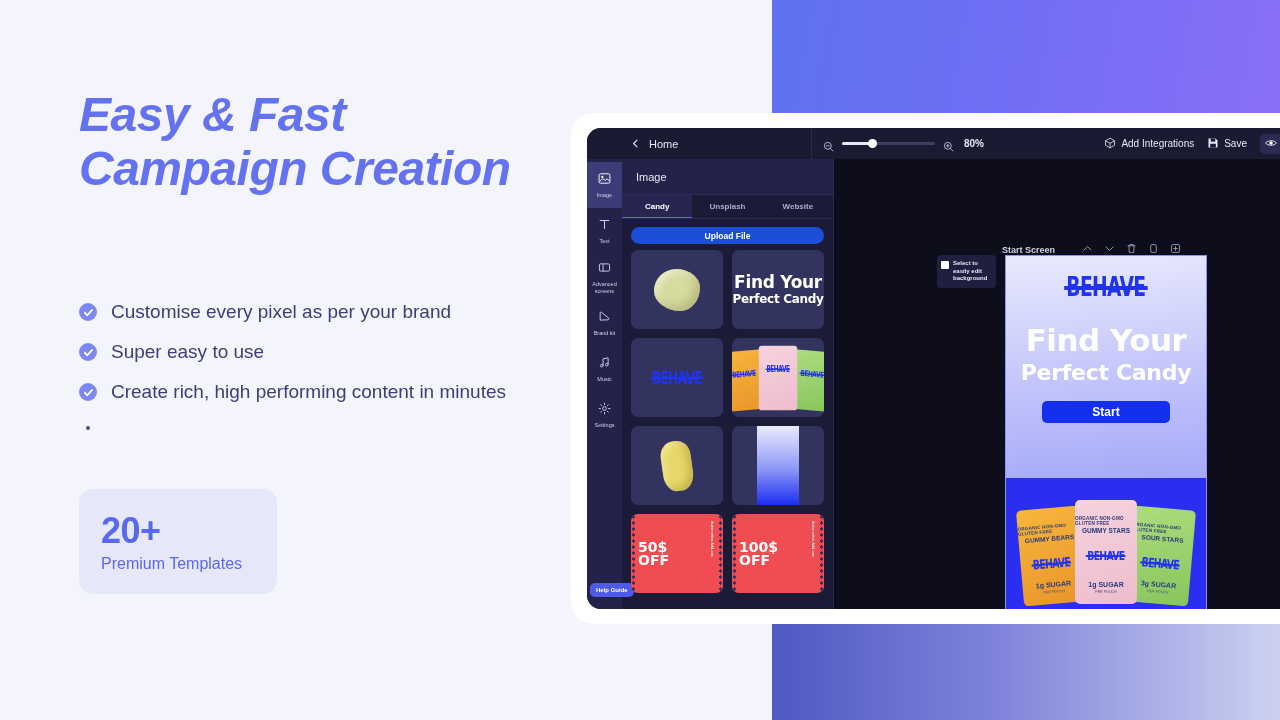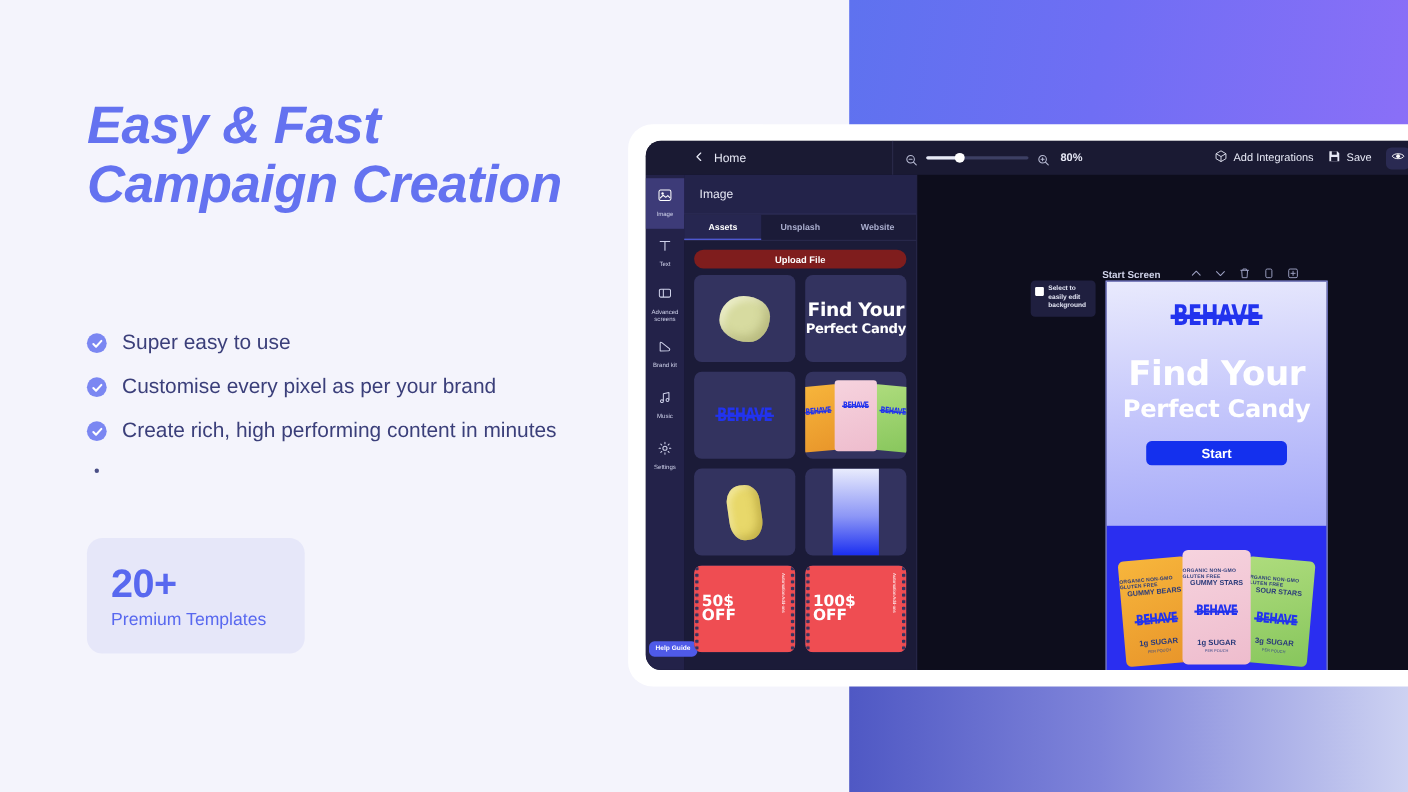--- a/index.html
+++ b/index.html
@@ -106,21 +106,21 @@
   }
   .tabs { display: flex; height: 24px; border-bottom: 1px solid #2a2a4d; }
   .tab {
     flex: 1; display: flex; align-items: center; justify-content: center;
     font-size: 8px; color: #a9adcd; font-weight: 700; position: relative;
   }
   .tab.active { color: #ffffff; background: #262650; }
   .tab.active::after { content: ""; position: absolute; left: 0; right: 0; bottom: 0; height: 1.5px; background: #5a67f0; }
   .upload-wrap { padding: 8px 9px 6px; }
   .upload-btn {
-    height: 17px; background: #7f1d1d; border-radius: 9px; color: #fff;
+    height: 17px; background: #1d4ed8; border-radius: 9px; color: #fff;
     font-size: 8.5px; font-weight: 700; display: flex; align-items: center; justify-content: center;
   }
   .asset-grid {
     flex: 1; display: grid; grid-template-columns: 1fr 1fr; gap: 9px;
     padding: 0 9px; overflow: hidden; align-content: start;
   }
   .thumb {
     height: 79px; background: #33335f; border-radius: 7px; overflow: hidden;
     display: flex; align-items: center; justify-content: center; position: relative;
   }
@@ -234,29 +234,29 @@
 
   <div class="headline">Easy &amp; Fast Campaign Creation</div>
 
   <div class="bullets">
     <div class="bullet">
       <span class="check">
         <svg viewBox="0 0 12 12">
             <path d="M2 6.3 L4.7 9 L10 3.2" fill="none" stroke="#ffffff" stroke-width="2" stroke-linecap="round" stroke-linejoin="round"></path>
           </svg>
       </span>
-      <span class="btext">Super easy to use</span>
+      <span class="btext">Customise every pixel as per your brand</span>
     </div>
     <div class="bullet">
       <span class="check">
         <svg viewBox="0 0 12 12">
             <path d="M2 6.3 L4.7 9 L10 3.2" fill="none" stroke="#ffffff" stroke-width="2" stroke-linecap="round" stroke-linejoin="round"></path>
           </svg>
       </span>
-      <span class="btext">Customise every pixel as per your brand</span>
+      <span class="btext">Super easy to use</span>
     </div>
     <div class="bullet">
       <span class="check">
         <svg viewBox="0 0 12 12">
             <path d="M2 6.3 L4.7 9 L10 3.2" fill="none" stroke="#ffffff" stroke-width="2" stroke-linecap="round" stroke-linejoin="round"></path>
           </svg>
       </span>
       <span class="btext">Create rich, high performing content in minutes</span>
     </div>
     <div class="bullet-empty">
@@ -390,21 +390,21 @@
           </span>
           <span class="rlabel">Settings</span>
         </div>
         <div class="help-guide">Help Guide</div>
       </div>
 
       <div class="panel">
         <div class="panel-head">Image</div>
 
         <div class="tabs">
-          <div class="tab active">Assets</div>
+          <div class="tab active">Candy</div>
           <div class="tab">Unsplash</div>
           <div class="tab">Website</div>
         </div>
 
         <div class="upload-wrap">
           <div class="upload-btn">Upload File</div>
         </div>
 
         <div class="asset-grid">
           <div class="thumb">

